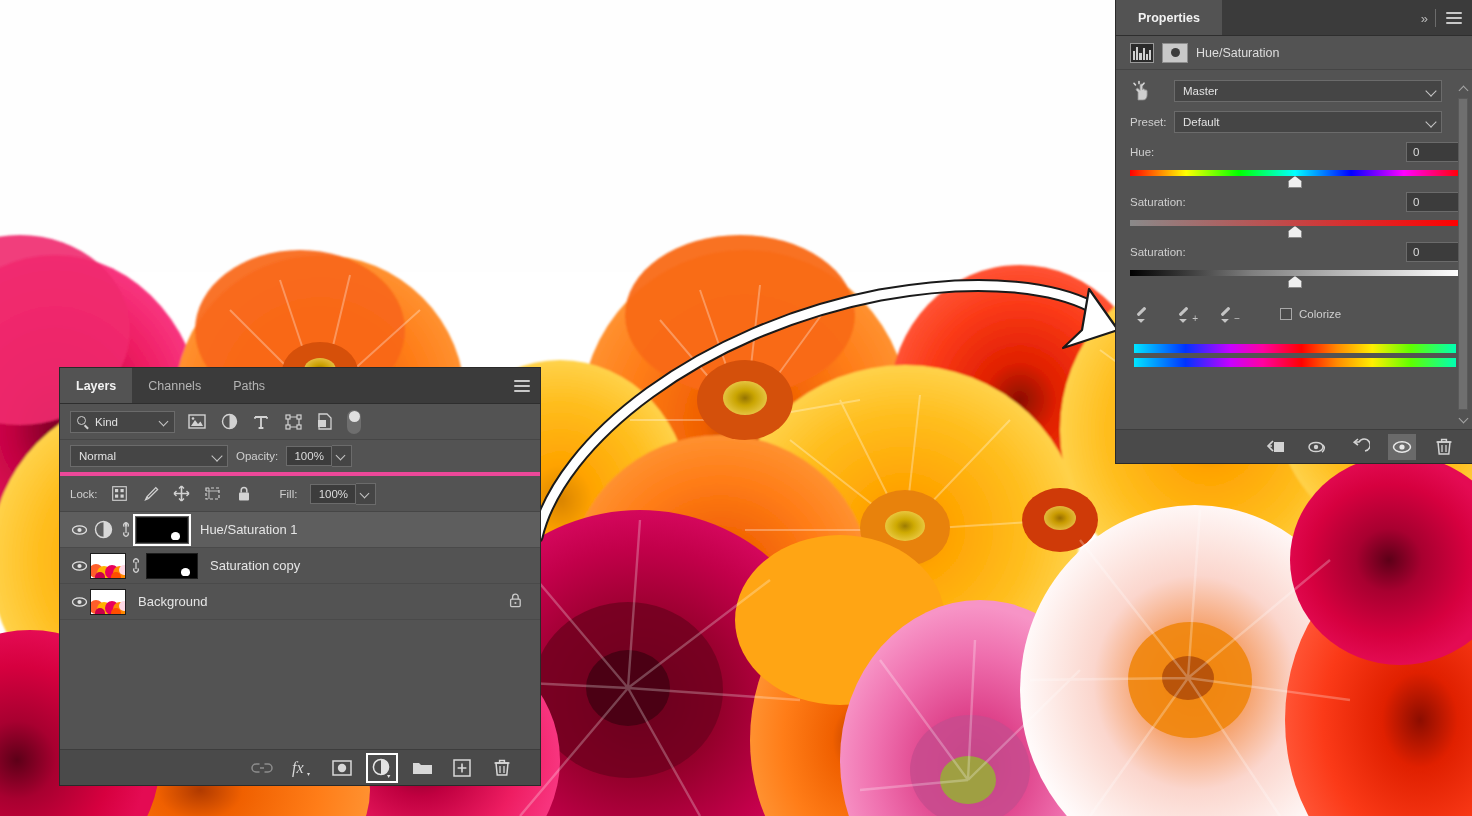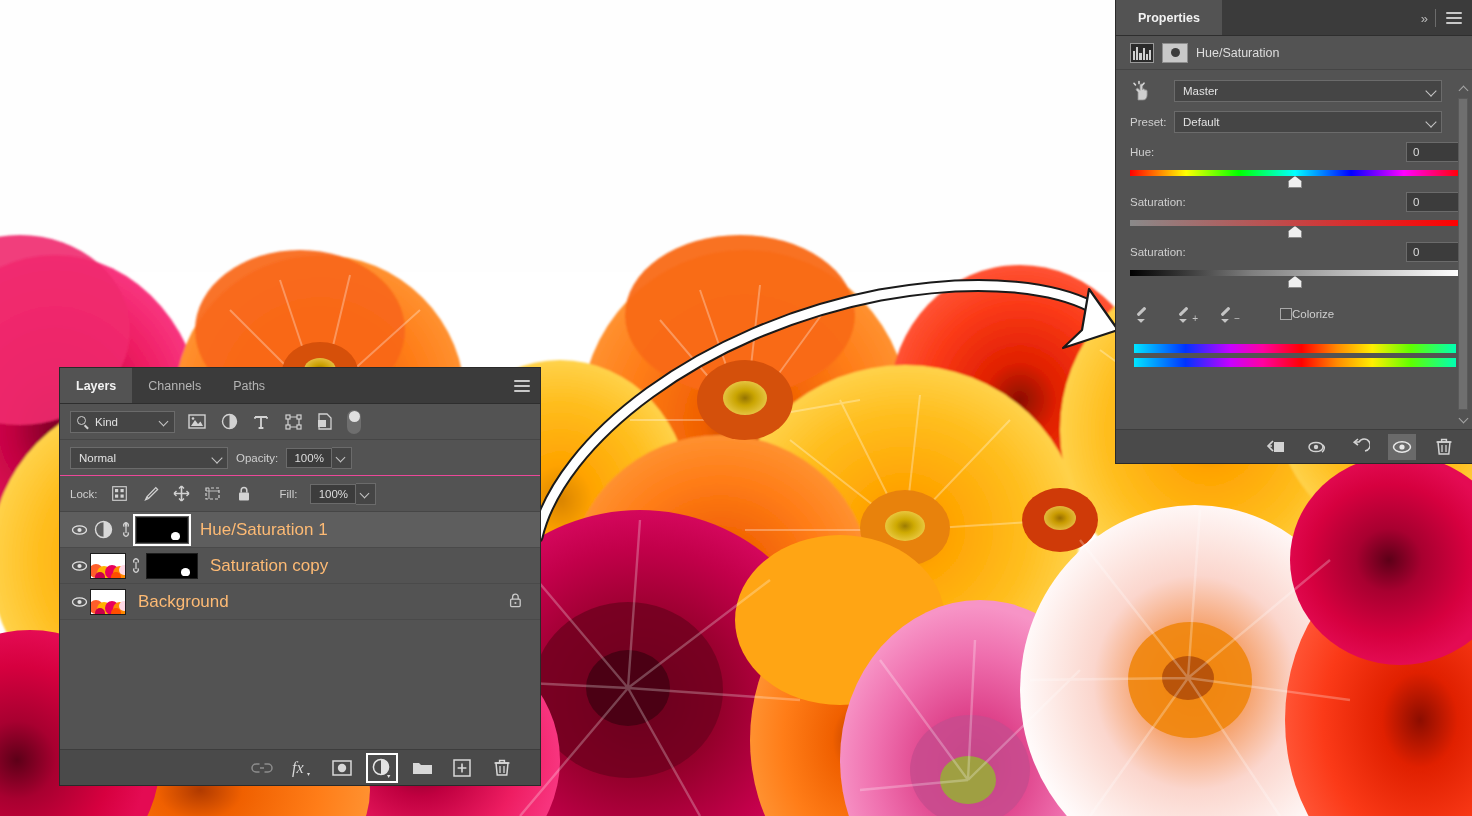--- a/index.html
+++ b/index.html
@@ -67,21 +67,21 @@
            background:#efefef; border:1px solid #8a8a8a;
            clip-path: polygon(50% 0%, 100% 45%, 100% 100%, 0% 100%, 0% 45%); cursor:pointer;}
   .eyedroppers { display:flex; align-items:center; gap:22px; margin: 18px 0 6px 6px; }
   .dropper { width:20px; height:20px; position:relative; cursor:pointer; }
   .dropper .stem { position:absolute; left:4px; top:2px; width:3px; height:11px;
     background:#c4c4c4; transform: rotate(45deg); transform-origin: 50% 50%; border-radius:1px;}
   .dropper .tip { position:absolute; left:2px; bottom:2px; width:6px; height:6px;
     background:#c4c4c4; transform: rotate(45deg); clip-path: polygon(0 100%, 100% 0, 100% 100%); }
   .dropper .sign { position:absolute; right:0px; bottom:0px; font-size:10px; color:#c4c4c4;
     line-height:10px; }
-  .colorize { display:flex; align-items:center; margin-left: 18px; cursor:pointer; }
+  .colorize { display:flex; align-items:center; gap:7px; margin-left: 18px; cursor:pointer; }
   .cbox { width:12px; height:12px; border:1px solid #a8a8a8; background:#4b4b4b; }
   .spectrum-bars { margin: 20px 4px 0 4px; }
   .spec { height:9px; margin-bottom:5px;
     background: linear-gradient(90deg,#00e5ff 0%,#0033ff 16%,#c800ff 30%,#ff00a0 40%,
       #ff0000 52%,#ff8a00 63%,#ffee00 74%,#5fff00 86%,#00ffb3 100%); }
   .prop-scroll { position:absolute; right:2px; top:84px; width:14px; height:340px; }
   .prop-scroll .arrow { width:14px; height:12px; display:flex; align-items:center; justify-content:center;}
   .prop-scroll .chv { width:7px; height:7px; border-left:1.6px solid #a5a5a5; border-top:1.6px solid #a5a5a5;}
   .prop-scroll .thumbbar { position:absolute; top:14px; bottom:14px; left:2px; right:2px;
     background:#6f6f6f; border:1px solid #5a5a5a; }
@@ -102,40 +102,40 @@
   .kindsel .mag { position:absolute; left:6px; top:4px; width:9px; height:9px;
                   border:1.6px solid #d0d0d0; border-radius:50%; }
   .kindsel .mag:after { content:''; position:absolute; right:-4px; bottom:-4px; width:5px;
                   height:1.6px; background:#d0d0d0; transform: rotate(45deg); }
   .ficon { width:20px; height:20px; display:flex; align-items:center; justify-content:center;
            cursor:pointer; color:#d2d2d2; }
   .toggle { width:14px; height:24px; border-radius:7px; background:#6e6e6e;
             display:flex; align-items:flex-start; justify-content:center; padding-top:1px; cursor:pointer;}
   .toggle i { width:11px; height:11px; border-radius:50%; background:#e0e0e0; display:block; }
   .lay-blendrow { display:flex; align-items:center; height:36px; padding:0 10px; gap:8px;
-                  border-bottom:1px solid #ec4899; }
+                  border-bottom:4px solid #ec4899; }
   .lay-lockrow { display:flex; align-items:center; height:36px; padding:0 10px; gap:13px;
                  border-bottom:1px solid #464646; }
   .lockicon { width:18px; height:18px; display:flex; align-items:center; justify-content:center;
               color:#d2d2d2; cursor:pointer; }
   .layer-row { display:flex; align-items:center; height:36px; padding:0 8px;
                border-bottom:1px solid #4a4a4a; position:relative; }
   .layer-row.selected { background:#5e5e5e; }
   .eye { width:22px; display:flex; align-items:center; justify-content:center; cursor:pointer; }
   .thumb-img { width:36px; height:26px; border:1px solid #1d1d1d; overflow:hidden;
                position:relative; background:#fff; }
   .thumb-adj { width:26px; height:26px; display:flex; align-items:center; justify-content:center; }
   .linkicon { width:14px; display:flex; align-items:center; justify-content:center;
               color:#cacaca; font-size:11px; margin:0 3px; cursor:pointer; }
   .mask-thumb { width:52px; height:26px; background:#000; border:1px solid #1d1d1d;
                 position:relative; }
   .mask-thumb.framed { outline:2px solid #ffffff; outline-offset:1px; }
   .mask-thumb .blob { position:absolute; right:7px; bottom:2px; width:9px; height:8px;
                       background:#fff; border-radius:50% 50% 45% 45%; }
-  .layer-name { margin-left:12px; font-size:17px; color:#fdba74; }
+  .layer-name { margin-left:12px; font-size:13px; color:#e5e5e5; }
   .layer-name.italic { }
   .lockbadge { position:absolute; right:18px; color:#cacaca; }
   .lay-empty { flex:1; }
   .lay-foot { position:absolute; left:0; right:0; bottom:0; height:36px; background:#4a4a4a;
     border-top:1px solid #3d3d3d; display:flex; align-items:center; justify-content:flex-end;
     padding-right: 24px; gap: 12px; padding-left: 6px; }
   .lfbtn { width:28px; height:26px; display:flex; align-items:center; justify-content:center;
            cursor:pointer; color:#d2d2d2; position:relative; }
   .lfbtn.boxed { outline:2px solid #ffffff; }
   .lfbtn.dim { color:#8d8d8d; }

